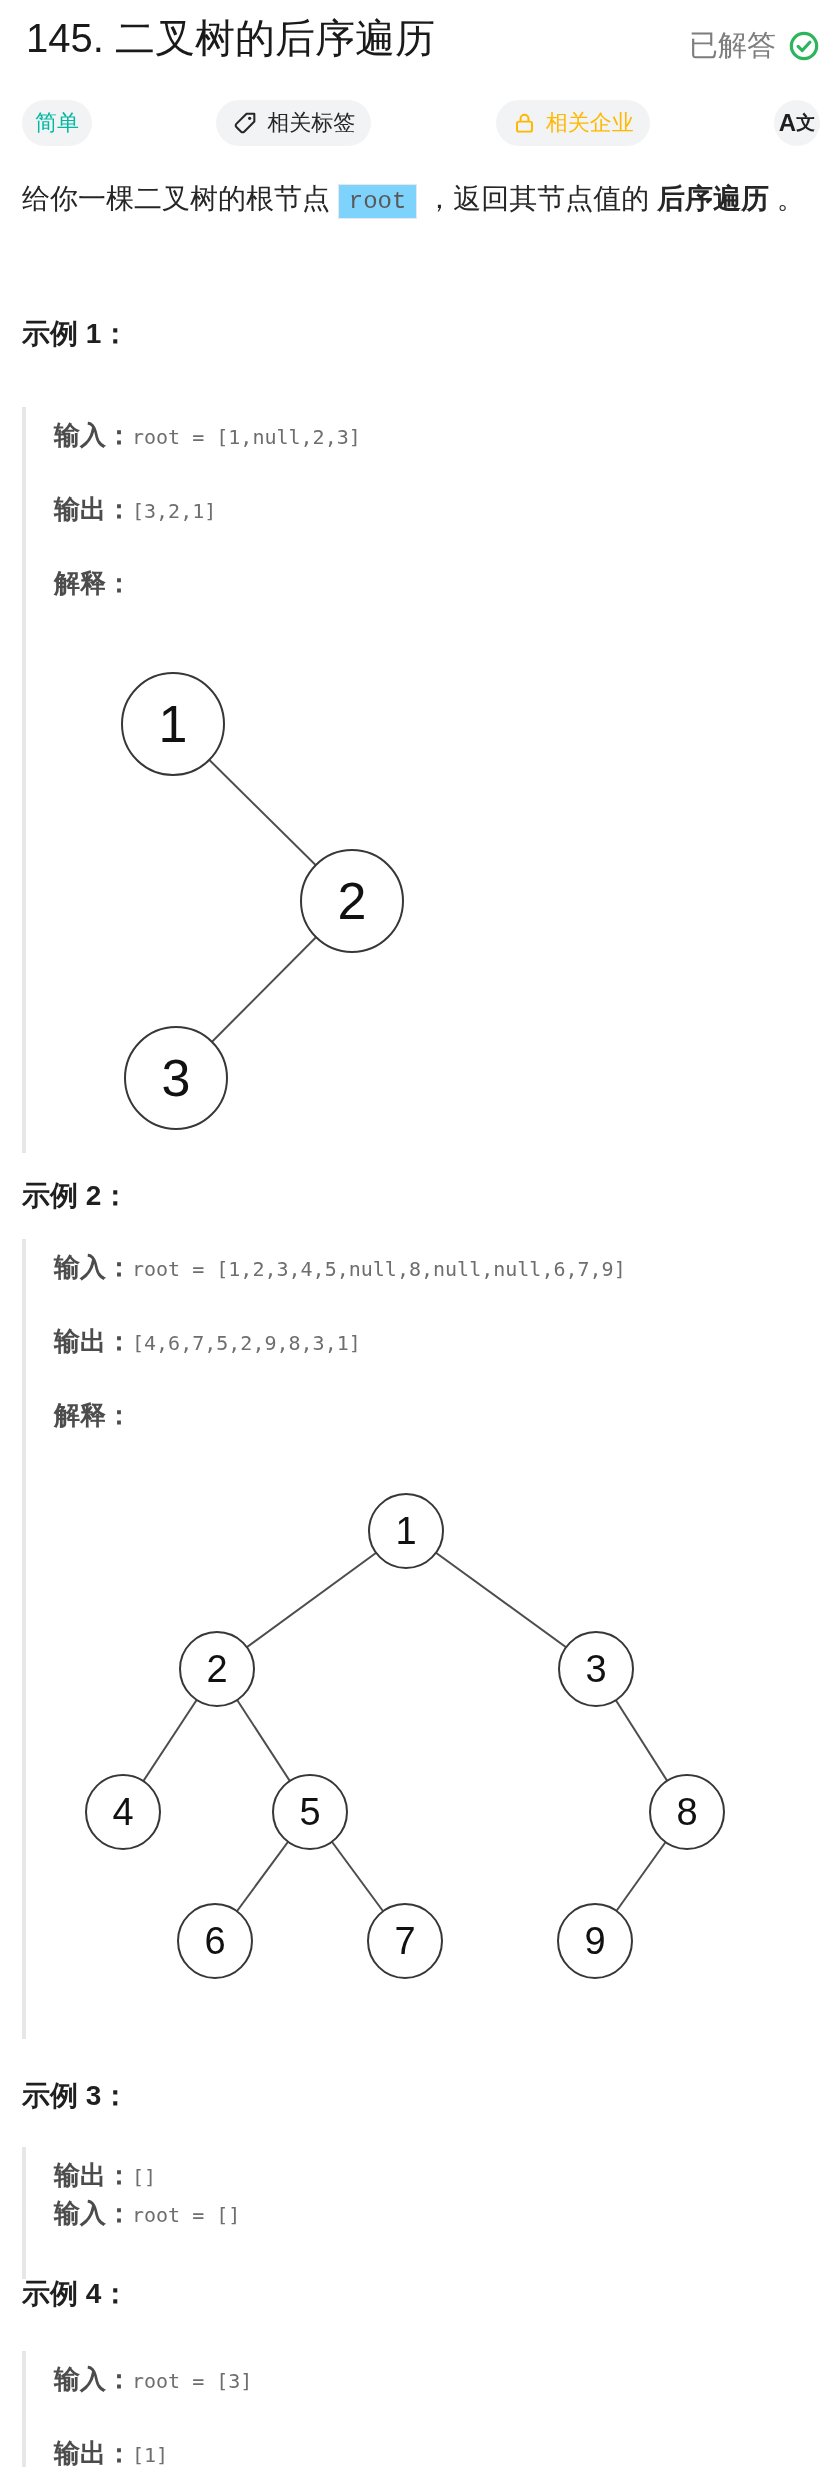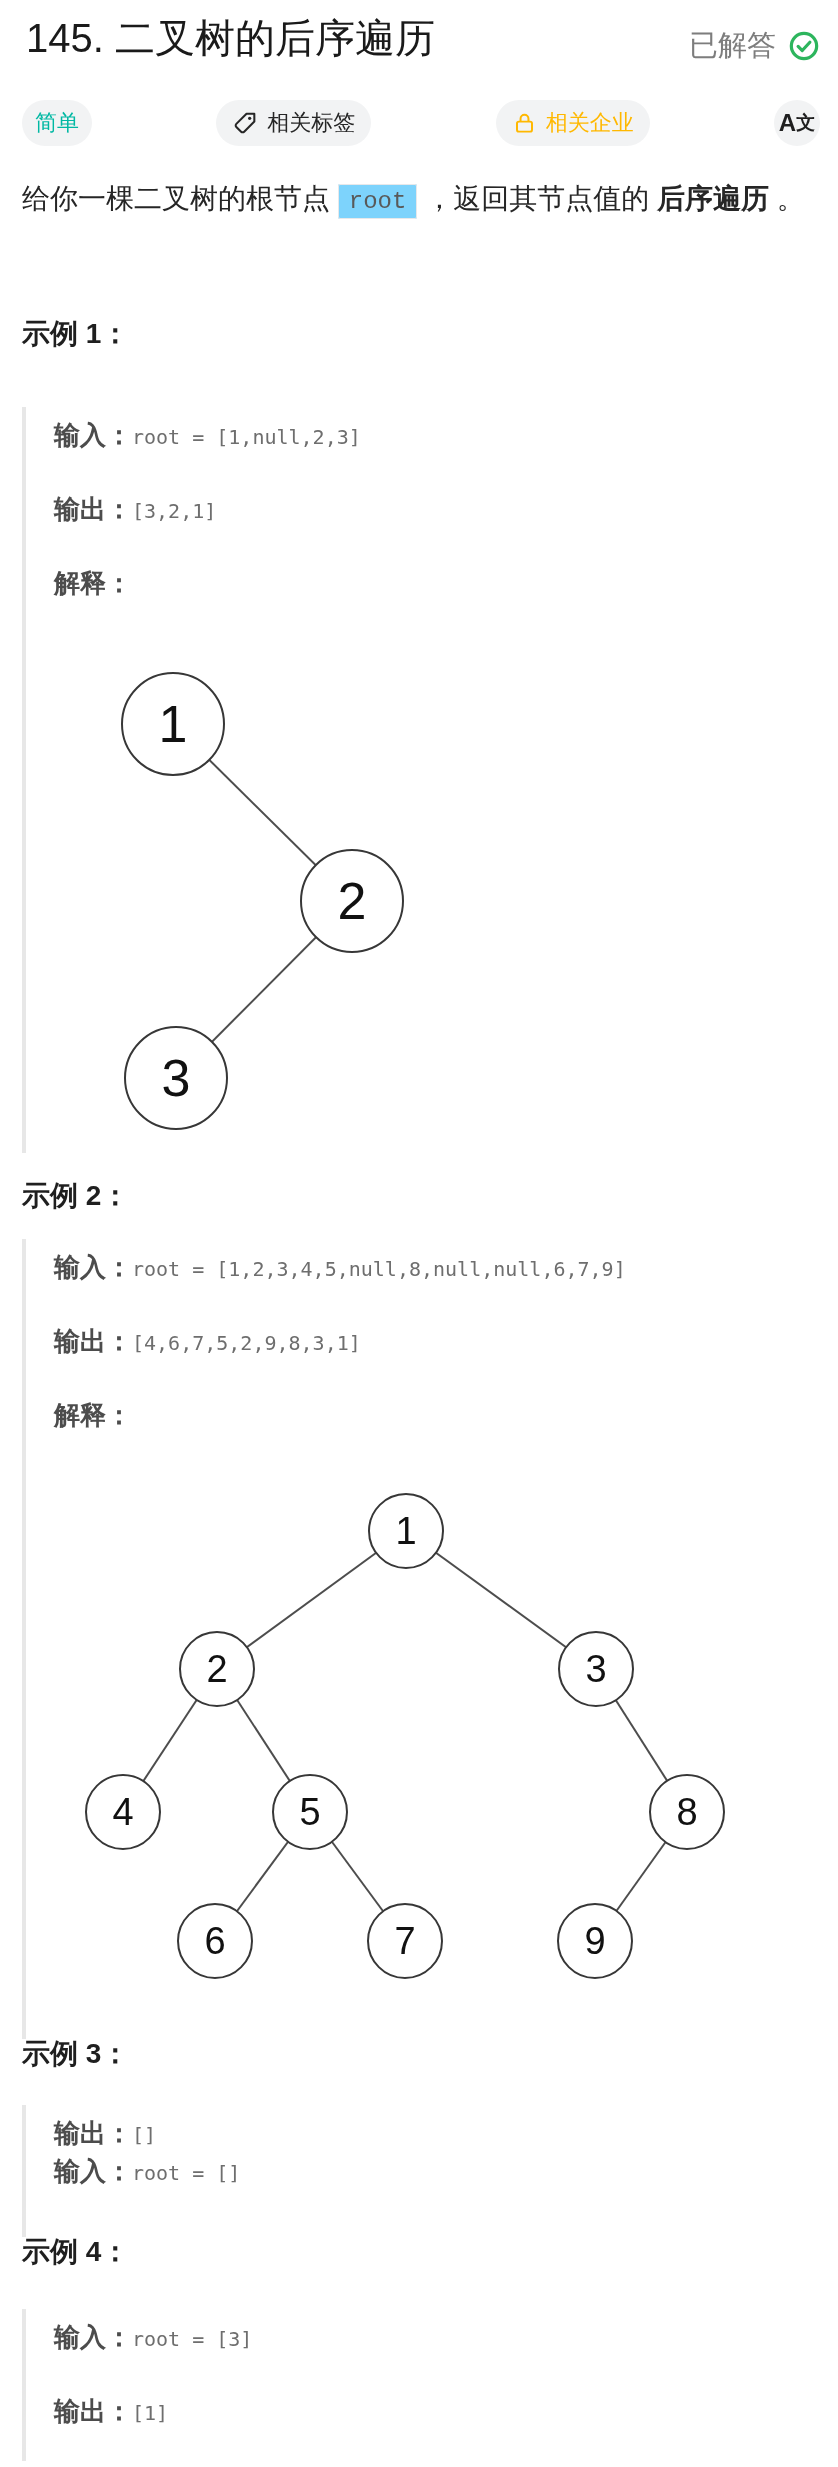--- a/index.html
+++ b/index.html
@@ -37,21 +37,21 @@
     font-family:Liberation Mono, monospace;
     font-size:24px; color:#595959; background:#7dd3fc;
     border:1px solid #e7e8ea; border-radius:2px; padding:3px 10px;
   }
   .desc-bold { font-weight:700; }
 
   
   .example-heading { font-size:28px; font-weight:700; color:#1f1f1f; line-height:30px; }
   .h1 { margin-top:96px; }
   .h2 { margin-top:28px; }
-  .h3 { }
+  .h3 { margin-top:42px; }
   .h4 { }
 
   .example-block { border-left:4px solid #e7e7e7; padding:10px 0 10px 28px; }
   .b1 { margin-top:58px; padding-bottom:10px; }
   .b2 { margin-top:28px; padding-bottom:46px; }
   .b3 { margin-top:36px; padding-bottom:10px; }
   .b4 { margin-top:42px; padding-bottom:30px; }
 
   .line { font-size:26px; line-height:36px; margin:0 0 36px 0; white-space:nowrap; }
   .line.last { margin-bottom:0; }

